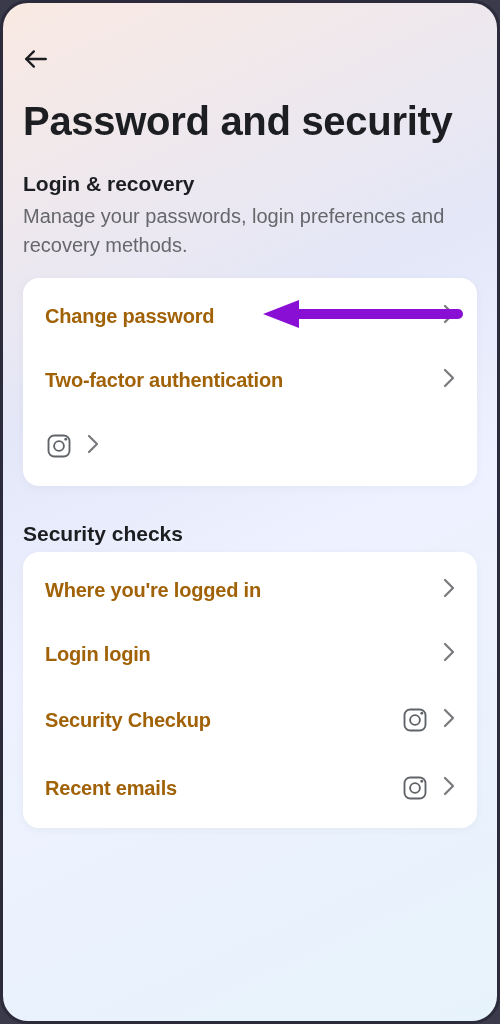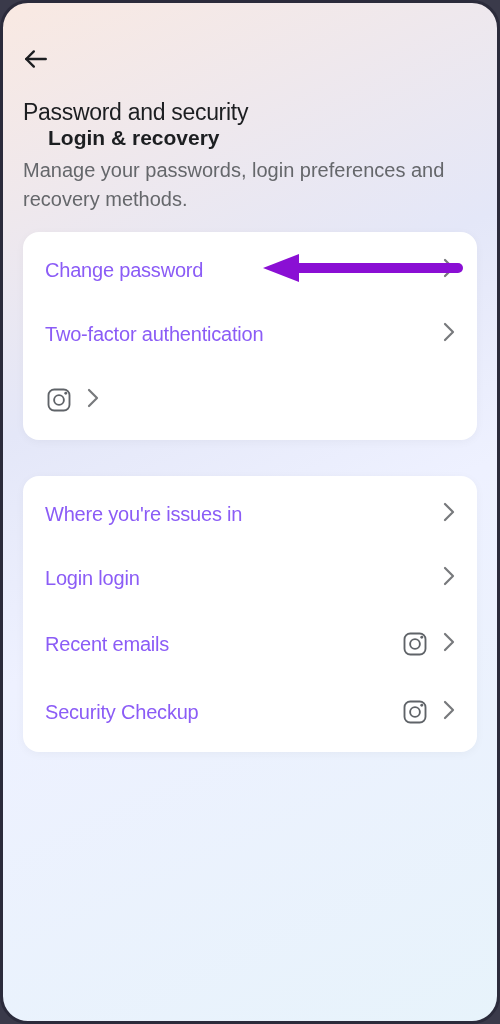--- a/index.html
+++ b/index.html
@@ -34,31 +34,31 @@
       cursor: pointer;
     }
     .back-arrow svg {
       width: 26px;
       height: 26px;
       stroke: #1c1e21;
       stroke-width: 2.2;
       fill: none;
     }
     h1.page-title {
-      font-size: 23px;
-      font-weight: 400;
+      font-size: 40px;
+      font-weight: 700;
       color: #1c1e21;
+      margin-bottom: 28px;
       letter-spacing: -0.3px;
     }
     .section-heading {
       font-size: 21px;
       font-weight: 700;
       color: #1c1e21;
       margin-bottom: 6px;
-      margin-left: 25px;
     }
     .section-desc {
       font-size: 20px;
       line-height: 1.45;
       color: #65676b;
       margin-bottom: 18px;
     }
     .card {
       background: #ffffff;
       border-radius: 16px;
@@ -69,22 +69,22 @@
     .row {
       display: flex;
       align-items: center;
       padding: 20px 22px;
       cursor: pointer;
       position: relative;
     }
     .row-label {
       flex: 1;
       font-size: 20px;
-      font-weight: 400;
-      color: #8b5cf6;
+      font-weight: 700;
+      color: #a16207;
       letter-spacing: -0.2px;
     }
     .ig-icon {
       margin-right: 14px;
       display: flex;
       align-items: center;
     }
     .ig-icon svg {
       width: 28px;
       height: 28px;
@@ -165,34 +165,51 @@
       </span>
       <span class="chevron">
         <svg viewBox="0 0 12 20">
             <polyline points="2,2 10,10 2,18" stroke-linecap="round" stroke-linejoin="round"></polyline>
           </svg>
       </span>
     </div>
 
   </div>
 
+  <div class="section-heading">Security checks</div>
 
   <div class="card">
 
     <div class="row">
-      <div class="row-label">Where you're issues in</div>
+      <div class="row-label">Where you're logged in</div>
       <span class="chevron">
         <svg viewBox="0 0 12 20">
             <polyline points="2,2 10,10 2,18" stroke-linecap="round" stroke-linejoin="round"></polyline>
           </svg>
       </span>
     </div>
 
     <div class="row">
       <div class="row-label">Login login</div>
+      <span class="chevron">
+        <svg viewBox="0 0 12 20">
+            <polyline points="2,2 10,10 2,18" stroke-linecap="round" stroke-linejoin="round"></polyline>
+          </svg>
+      </span>
+    </div>
+
+    <div class="row">
+      <div class="row-label">Security Checkup</div>
+      <span class="ig-icon">
+        <svg viewBox="0 0 24 24">
+          <rect x="3" y="3" width="18" height="18" rx="5" ry="5"></rect>
+          <circle cx="12" cy="12" r="4.2"></circle>
+          <circle cx="17.8" cy="6.2" r="1.2" fill="#5f6368" stroke="none"></circle>
+        </svg>
+      </span>
       <span class="chevron">
         <svg viewBox="0 0 12 20">
             <polyline points="2,2 10,10 2,18" stroke-linecap="round" stroke-linejoin="round"></polyline>
           </svg>
       </span>
     </div>
 
     <div class="row">
       <div class="row-label">Recent emails</div>
       <span class="ig-icon">
@@ -202,31 +219,15 @@
           <circle cx="17.8" cy="6.2" r="1.2" fill="#5f6368" stroke="none"></circle>
         </svg>
       </span>
       <span class="chevron">
         <svg viewBox="0 0 12 20">
             <polyline points="2,2 10,10 2,18" stroke-linecap="round" stroke-linejoin="round"></polyline>
           </svg>
       </span>
     </div>
 
-    <div class="row">
-      <div class="row-label">Security Checkup</div>
-      <span class="ig-icon">
-        <svg viewBox="0 0 24 24">
-          <rect x="3" y="3" width="18" height="18" rx="5" ry="5"></rect>
-          <circle cx="12" cy="12" r="4.2"></circle>
-          <circle cx="17.8" cy="6.2" r="1.2" fill="#5f6368" stroke="none"></circle>
-        </svg>
-      </span>
-      <span class="chevron">
-        <svg viewBox="0 0 12 20">
-            <polyline points="2,2 10,10 2,18" stroke-linecap="round" stroke-linejoin="round"></polyline>
-          </svg>
-      </span>
-    </div>
-
   </div>
 
 </div>
 
 </body></html>

